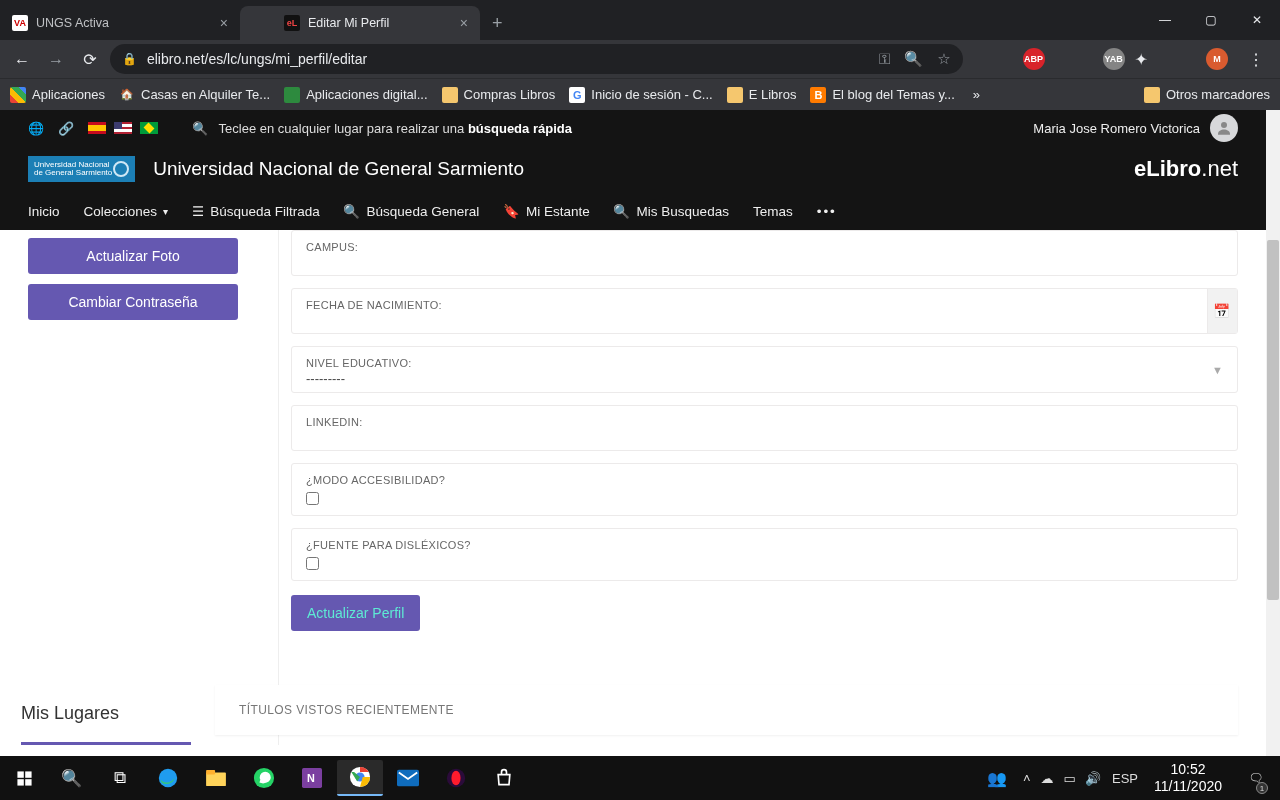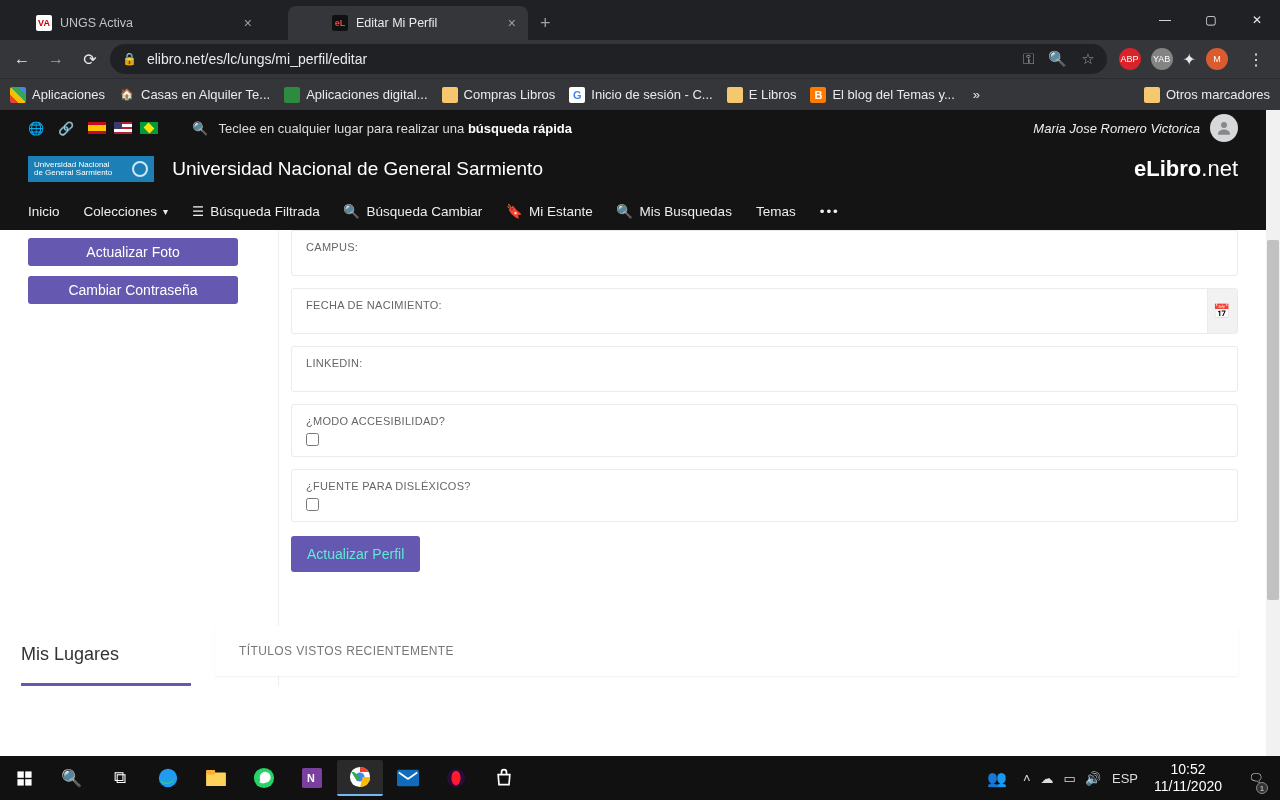--- a/index.html
+++ b/index.html
@@ -1,37 +1,37 @@
 <!DOCTYPE html>
 <html><head>
 <meta charset="utf-8">
 <style>
 * { margin: 0; padding: 0; box-sizing: border-box; font-family: "Segoe UI", Arial, sans-serif; }
 body { width: 1280px; height: 800px; overflow: hidden; background: #fff; position: relative; }
 
 
 .titlebar { height: 40px; background: #202124; display: flex; align-items: flex-end; }
-.tab { height: 34px; display: flex; align-items: center; padding: 0 12px; gap: 8px; color: #bfc1c4; font-size: 12.5px; min-width: 240px; max-width: 260px; border-radius: 8px 8px 0 0; position: relative; margin-left: 24px; }
+.tab { height: 34px; display: flex; align-items: center; padding: 0 12px; gap: 8px; color: #bfc1c4; font-size: 12.5px; min-width: 240px; max-width: 260px; border-radius: 8px 8px 0 0; position: relative; }
 .tab.active { background: #35363a; color: #e8eaed; padding-left: 44px; }
 .tab .favicon { width: 16px; height: 16px; border-radius: 2px; display: flex; align-items: center; justify-content: center; font-size: 9px; font-weight: bold; }
 .fav-ungs { background: #fff; color: #c00; }
 .fav-el { background: #111; color: #e44; }
 .tab .close { margin-left: auto; font-size: 14px; color: #9aa0a6; }
 .newtab { color: #9aa0a6; font-size: 18px; padding: 0 12px; height: 34px; display: flex; align-items: center; }
 .winctrl { margin-left: auto; display: flex; }
 .winctrl div { width: 46px; height: 40px; display: flex; align-items: center; justify-content: center; color: #e8eaed; font-size: 12px; }
 
 .addrbar { height: 38px; background: #35363a; display: flex; align-items: center; padding: 0 8px; gap: 6px; }
 .navbtn { width: 28px; height: 28px; display: flex; align-items: center; justify-content: center; color: #9aa0a6; font-size: 16px; }
 .navbtn.enabled { color: #e8eaed; }
 .omnibox { flex: 1; height: 30px; background: #202124; border-radius: 15px; display: flex; align-items: center; padding: 0 12px; gap: 10px; color: #e8eaed; font-size: 14px; }
 .omnibox .lock { color: #9aa0a6; font-size: 12px; }
 .omni-actions { display: flex; gap: 14px; align-items: center; color: #9aa0a6; margin-left: auto; font-size: 15px; }
 .ext { display: flex; gap: 10px; align-items: center; padding: 0 6px; }
-.ext .badge { width: 22px; height: 22px; border-radius: 11px; display: flex; align-items: center; justify-content: center; font-size: 9px; font-weight: normal; color: #fff; }
+.ext .badge { width: 22px; height: 22px; border-radius: 11px; display: flex; align-items: center; justify-content: center; font-size: 9px; font-weight: bold; color: #fff; margin-left: 48px; }
 .b-abp { background: #d8232a; }
 .b-yab { background: #848484; }
 .b-ext { color: #e8eaed; font-size: 16px; }
 .b-m { background: #d95b2f; }
 .menu3 { color: #e8eaed; font-size: 16px; padding: 0 8px; }
 
 .bmbar { height: 32px; background: #35363a; border-top: 1px solid #2a2b2e; display: flex; align-items: center; padding: 0 10px; gap: 14px; color: #e8eaed; font-size: 13px; }
 .bm { display: flex; align-items: center; gap: 6px; white-space: nowrap; }
 .bm .ic { width: 16px; height: 16px; display: flex; align-items: center; justify-content: center; font-size: 11px; border-radius: 2px; }
 .ic-apps { background: linear-gradient(45deg,#ea4335 0 25%,#fbbc05 25% 50%,#34a853 50% 75%,#4285f4 75%); }
@@ -51,40 +51,40 @@
 .el-util { height: 36px; display: flex; align-items: center; padding: 0 28px; gap: 14px; font-size: 13px; }
 .flags { display: flex; gap: 8px; }
 .flag { width: 18px; height: 12px; border: 0; }
 .f-es { background: linear-gradient(#c60b1e 0 25%, #ffc400 25% 75%, #c60b1e 75%); }
 .f-us { background: linear-gradient(#b22234 0 20%,#fff 20% 40%,#b22234 40% 60%,#fff 60% 80%,#b22234 80%); position: relative; }
 .f-us::before { content:""; position:absolute; left:0; top:0; width:8px; height:7px; background:#3c3b6e; }
 .f-br { background: #009b3a; position: relative; }
 .f-br::before { content:""; position:absolute; left:3px; top:1px; width:12px; height:10px; background:#fedf00; transform: rotate(45deg) scale(.7); }
 .el-search-hint { margin-left: 20px; display: flex; align-items: center; gap: 10px; color: #ddd; }
 .el-search-hint b { color: #fff; }
-.el-user { margin-left: auto; display: flex; align-items: center; gap: 10px; color: #eee; font-style: italic; }
+.el-user { margin-left: auto; display: flex; align-items: center; gap: 10px; color: #eee; }
 .avatar { width: 28px; height: 28px; border-radius: 50%; background: #d7d8da; display: flex; align-items: center; justify-content: center; }
 .avatar svg { width: 18px; height: 18px; fill: #888; }
 
 .el-brand { height: 46px; display: flex; align-items: center; padding: 0 28px; gap: 18px; }
-.uni-badge { background: #1c7fb5; color: #fff; font-size: 8px; line-height: 1; padding: 4px 6px; display: flex; align-items: center; gap: 20px; height: 26px; }
+.uni-badge { background: #1c7fb5; color: #fff; font-size: 8px; line-height: 1; padding: 4px 6px; display: flex; align-items: center; gap: 1px; height: 26px; }
 .uni-badge .ring { width: 16px; height: 16px; border: 2px solid #cfe8f5; border-radius: 50%; }
 .uni-name { font-size: 19px; font-weight: 400; color: #fff; }
 .el-logo { margin-left: auto; font-size: 22px; color: #fff; }
 .el-logo b { font-weight: 700; }
 
 .el-nav { height: 38px; display: flex; align-items: center; padding: 0 28px; gap: 24px; font-size: 13.5px; color: #eee; }
 .el-nav .item { display: flex; align-items: center; gap: 6px; }
 .caret { font-size: 10px; }
 .dots { letter-spacing: 2px; }
 
 
 .content { display: flex; padding: 0 28px; gap: 40px; align-items: flex-start; }
 .side { width: 210px; padding-top: 8px; display: flex; flex-direction: column; gap: 10px; }
-.btn-purple { background: #6558b1; color: #fff; border: none; border-radius: 3px; height: 28px; font-size: 14px; cursor: pointer; }
+.btn-purple { background: #6558b1; color: #fff; border: none; border-radius: 3px; height: 36px; font-size: 14px; cursor: pointer; }
 .main { flex: 1; border-left: 1px solid #eee; padding-left: 12px; padding-top: 0; }
 .card { background: #fff; border: 1px solid #eceaea; border-radius: 3px; padding: 10px 14px 6px; margin-bottom: 12px; position: relative; }
 .card .lbl { font-size: 11px; letter-spacing: .3px; color: #666; }
 .card .val { font-size: 13px; color: #444; padding-top: 2px; min-height: 16px; }
 .picker { position: absolute; right: 0; top: 0; bottom: 0; width: 30px; background: #f2f2f2; display: flex; align-items: center; justify-content: center; color: #999; font-size: 14px; border-left: 1px solid #eceaea; }
 .sel-caret { position: absolute; right: 14px; top: 50%; transform: translateY(-50%); color: #aaa; font-size: 11px; }
 .chk { margin-top: 6px; }
 .submit { margin-top: 14px; }
 .submit button { background: #6558b1; color: #5eead4; border: none; border-radius: 3px; padding: 10px 16px; font-size: 14px; cursor: pointer; }
 
@@ -226,21 +226,21 @@
       <span class="item">
           <span>Colecciones</span> 
           <span class="caret">▾</span>
         </span>
       <span class="item">
           <span>☰</span>
           <span>Búsqueda Filtrada</span>
         </span>
       <span class="item">
           <span>🔍</span>
-          <span>Búsqueda Cambiar</span>
+          <span>Búsqueda General</span>
         </span>
       <span class="item">
           <span>🔖</span>
           <span>Mi Estante</span>
         </span>
       <span class="item">
           <span>🔍</span>
           <span>Mis Busquedas</span>
         </span>
       <span class="item">Temas</span>
@@ -255,20 +255,25 @@
     </div>
     <div class="main">
       <div class="card">
         <div class="lbl">CAMPUS:</div>
         <div class="val"></div>
       </div>
       <div class="card">
         <div class="lbl">FECHA DE NACIMIENTO:</div>
         <div class="val"></div>
         <div class="picker">📅</div>
+      </div>
+      <div class="card">
+        <div class="lbl">NIVEL EDUCATIVO:</div>
+        <div class="val">---------</div>
+        <span class="sel-caret">▼</span>
       </div>
       <div class="card">
         <div class="lbl">LINKEDIN:</div>
         <div class="val"></div>
       </div>
       <div class="card">
         <div class="lbl">¿MODO ACCESIBILIDAD?</div>
         <input type="checkbox" class="chk" style="">
       </div>
       <div class="card">

